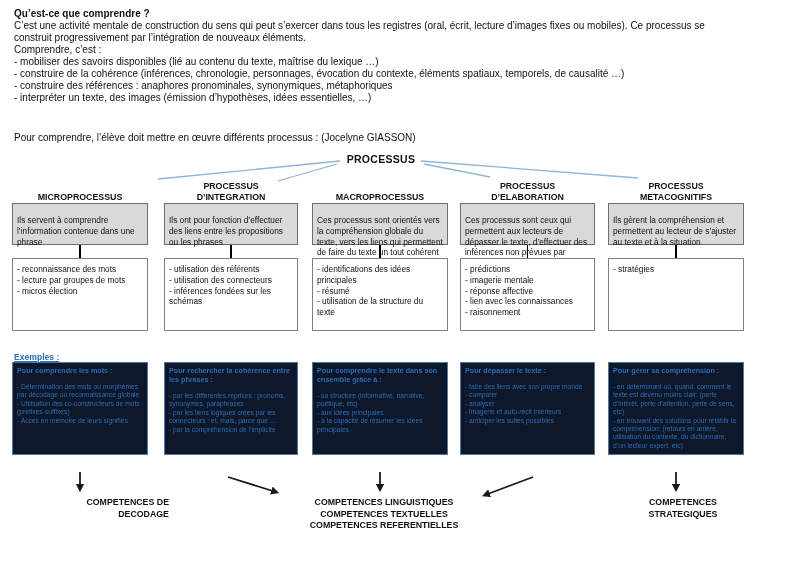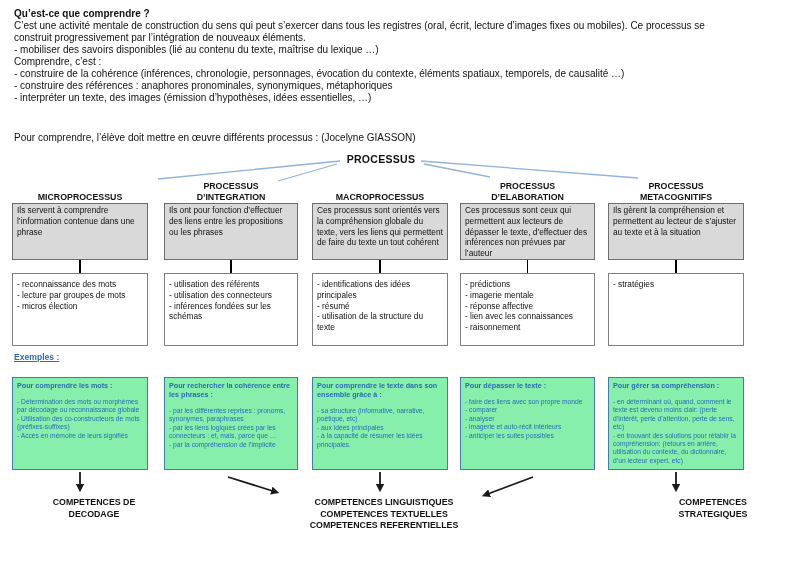--- a/index.html
+++ b/index.html
@@ -24,52 +24,52 @@
   .col { position:absolute; top:176px; z-index:2; display:flex; flex-direction:column; }
   .c1 { left:12px;  width:136px; }
   .c2 { left:164px; width:134px; }
   .c3 { left:312px; width:136px; }
   .c4 { left:460px; width:135px; }
   .c5 { left:608px; width:136px; }
 
   .hdr { height:27px; display:flex; flex-direction:column; justify-content:flex-end;
          text-align:center; font-size:8.8px; font-weight:bold; line-height:11px;
          white-space:pre-line; }
-  .graybox { height:57px; background:#d9d9d9; border:1px solid #6e6e6e;
-             padding:1px 4px; font-size:8.3px; line-height:10.8px; }
+  .graybox { height:42px; background:#d9d9d9; border:1px solid #6e6e6e;
+             padding:11px 4px; font-size:8.3px; line-height:10.8px; }
   .connector { height:13px; width:1.5px; background:#000; margin:0 auto; }
   .whitebox { height:73px; background:#fff; border:1px solid #7f7f7f;
               padding:5px 4px; font-size:8.3px; line-height:10.8px; }
   .gap { height:31px; }
-  .bluebox { height:93px; background:#86efac; border:1px solid #4a78a8;
+  .bluebox { height:93px; background:#0f172a; border:1px solid #4a78a8;
              padding:3px 4px; color:#2a6db4; font-size:6.7px; line-height:8.4px; }
   .bluetitle { font-weight:bold; font-size:7.2px; line-height:9px; margin-bottom:8px; }
 
   
   .examples-label { position:absolute; left:14px; top:352px; z-index:3; color:#2a6db4;
                     font-size:8.6px; font-weight:bold; text-decoration:underline; }
 
   
   .comp { position:absolute; top:497px; z-index:2; font-size:8.8px; font-weight:bold; line-height:11.5px; }
-  .comp-left   { left:19px;  width:150px; text-align:center; }
+  .comp-left   { left:19px;  width:150px; text-align:right; }
   .comp-center { left:274px; width:220px; text-align:center; }
-  .comp-right  { left:643px; width:140px; text-align:center; }
+  .comp-right  { left:613px; width:140px; text-align:center; }
 </style>
 </head>
 <body>
 
 <div class="page">
 
   <div class="intro">
     <div class="intro-title">Qu’est-ce que comprendre ?</div>
     <div>
         <div class="intro-line">C’est une activité mentale de construction du sens qui peut s’exercer dans tous les registres (oral, écrit, lecture d’images fixes ou mobiles). Ce processus se</div>
         <div class="intro-line">construit progressivement par l’intégration de nouveaux éléments.</div>
+        <div class="intro-line">Comprendre, c’est :</div>
         <div class="intro-line">- mobiliser des savoirs disponibles (lié au contenu du texte, maîtrise du lexique …)</div>
-        <div class="intro-line">Comprendre, c’est :</div>
         <div class="intro-line">- construire de la cohérence (inférences, chronologie, personnages, évocation du contexte, éléments spatiaux, temporels, de causalité …)</div>
         <div class="intro-line">- construire des références : anaphores pronominales, synonymiques, métaphoriques</div>
         <div class="intro-line">- interpréter un texte, des images (émission d’hypothèses, idées essentielles, …)</div>
       </div>
     <div class="intro-conclusion">Pour comprendre, l’élève doit mettre en œuvre différents processus : (Jocelyne GIASSON)</div>
   </div>
 
   <svg class="overlay" width="800" height="565" viewBox="0 0 800 565">
     <defs>
       <marker id="ah" viewBox="0 0 10 10" refX="6" refY="5" markerWidth="4.6" markerHeight="4.6" orient="auto-start-reverse">

